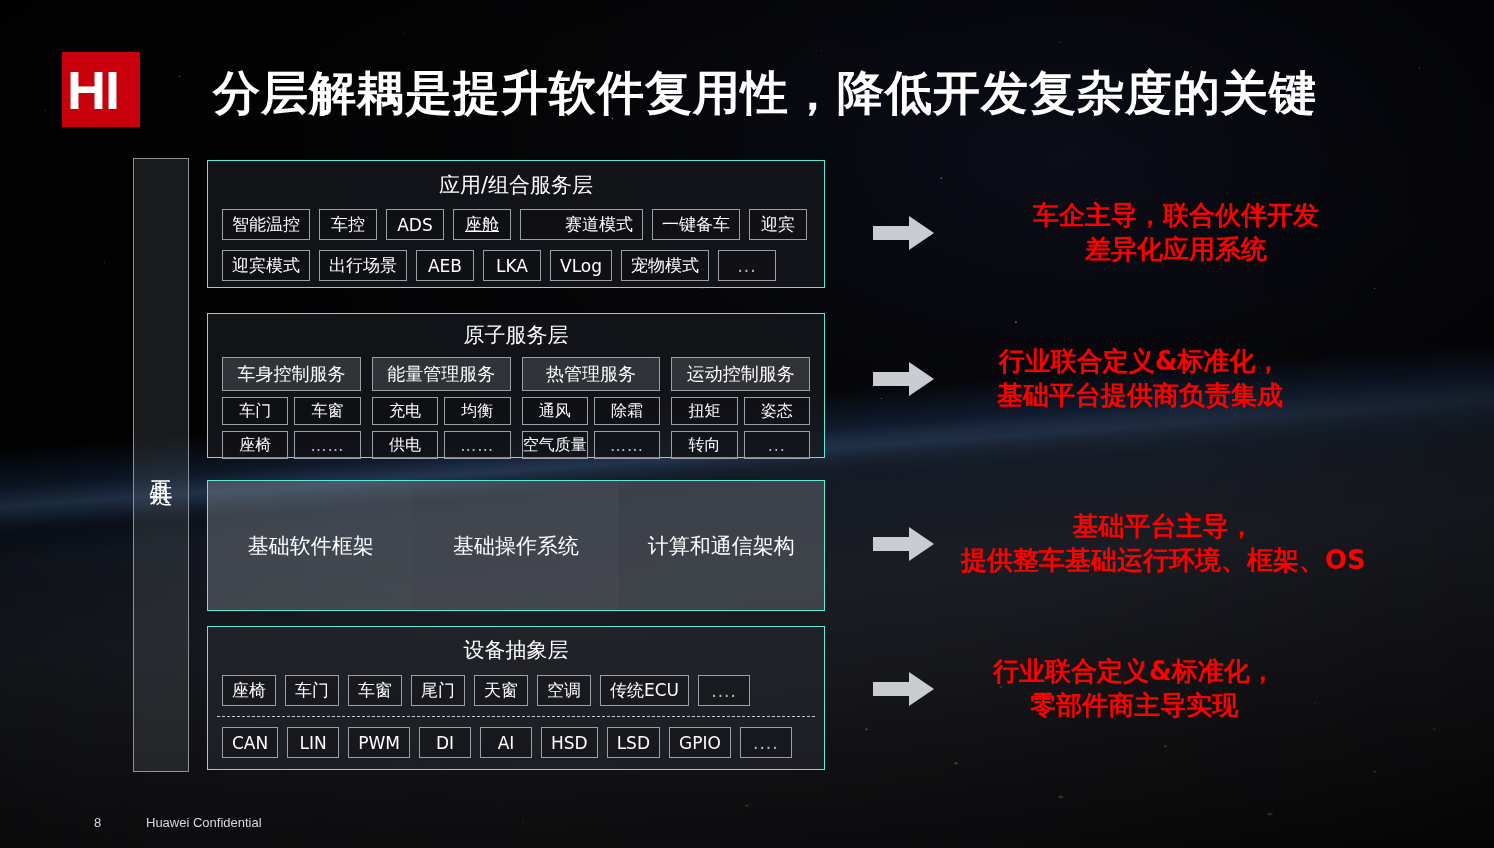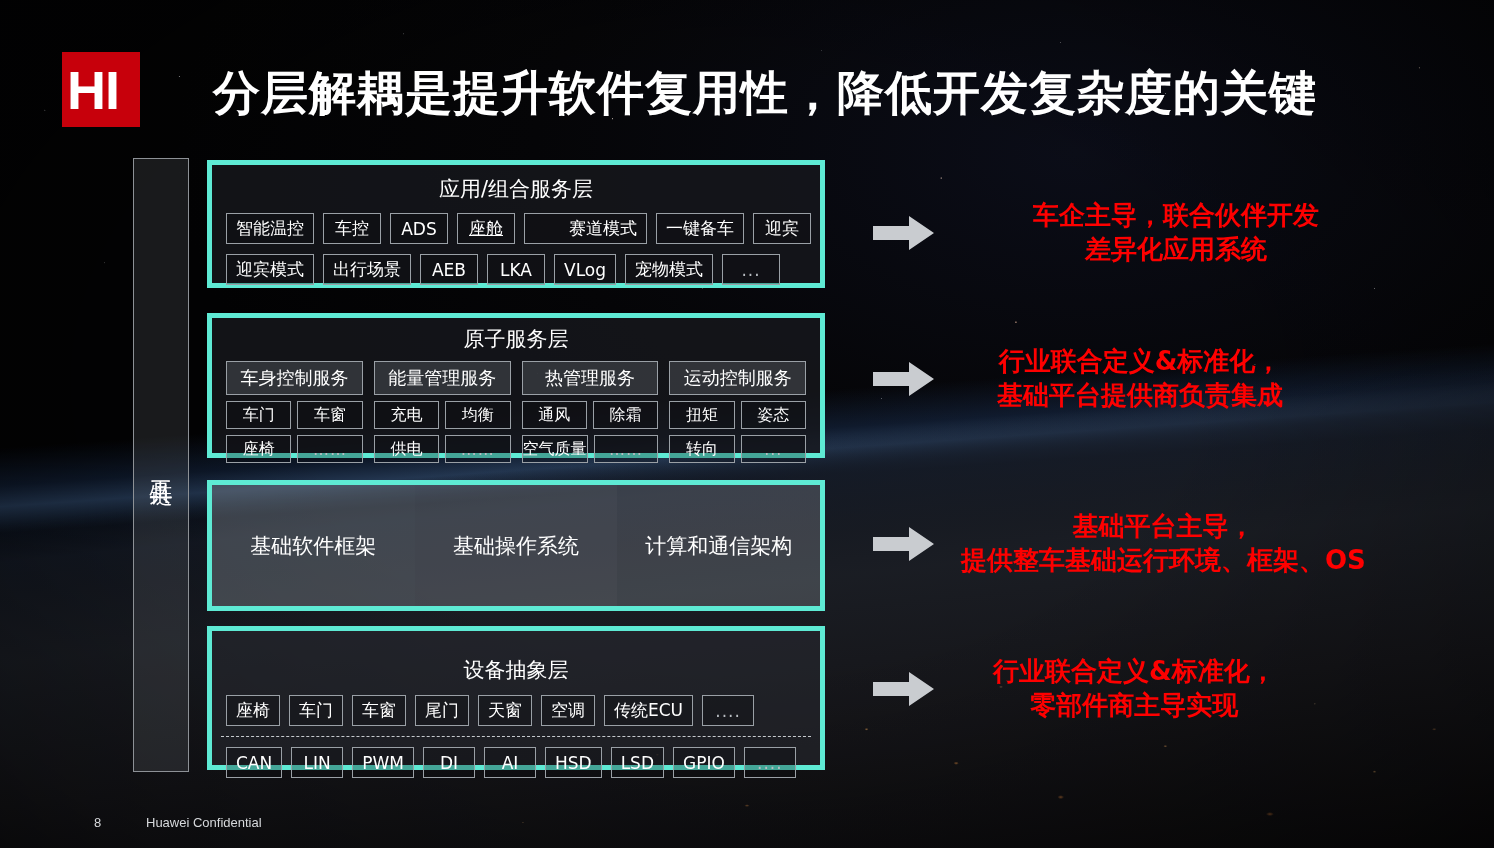--- a/index.html
+++ b/index.html
@@ -138,21 +138,21 @@
     text-orientation: upright;
     letter-spacing: 2px;
     font-family: "DejaVu Sans", sans-serif;
   }
 
   
   .layer {
     position: absolute;
     left: 207px;
     width: 618px;
-    border: 5px solid #5eead4;
+    border: 1px solid #5eead4;
     box-sizing: border-box;
   }
   .layer-title {
     color: #ffffff;
     font-size: 21px;
     text-align: center;
     font-family: "DejaVu Sans", sans-serif;
   }
   .chip {
     border: 1px solid #9aa0a6;
@@ -226,21 +226,21 @@
   }
   .band-1 { background: rgba(140,146,154,0.26); }
   .band-2 { background: rgba(150,156,164,0.22); }
   .band-3 { background: rgba(160,166,174,0.16); }
 
   
   #layer-device {
     top: 626px; height: 144px;
     background: rgba(40,42,48,0.58);
   }
-  #layer-device .layer-title { margin-top: 25px; }
+  #layer-device .layer-title { margin-top: 9px; }
   #layer-device .row { margin-top: 11px; }
   #layer-device .chip { height: 31px; padding: 0 9px; flex: 0 0 auto; }
   .dash-sep {
     margin: 10px 9px 0 9px;
     border-top: 1px dashed #c6cace;
     height: 0;
   }
   #layer-device .row.bus { margin-top: 10px; }
 
   

